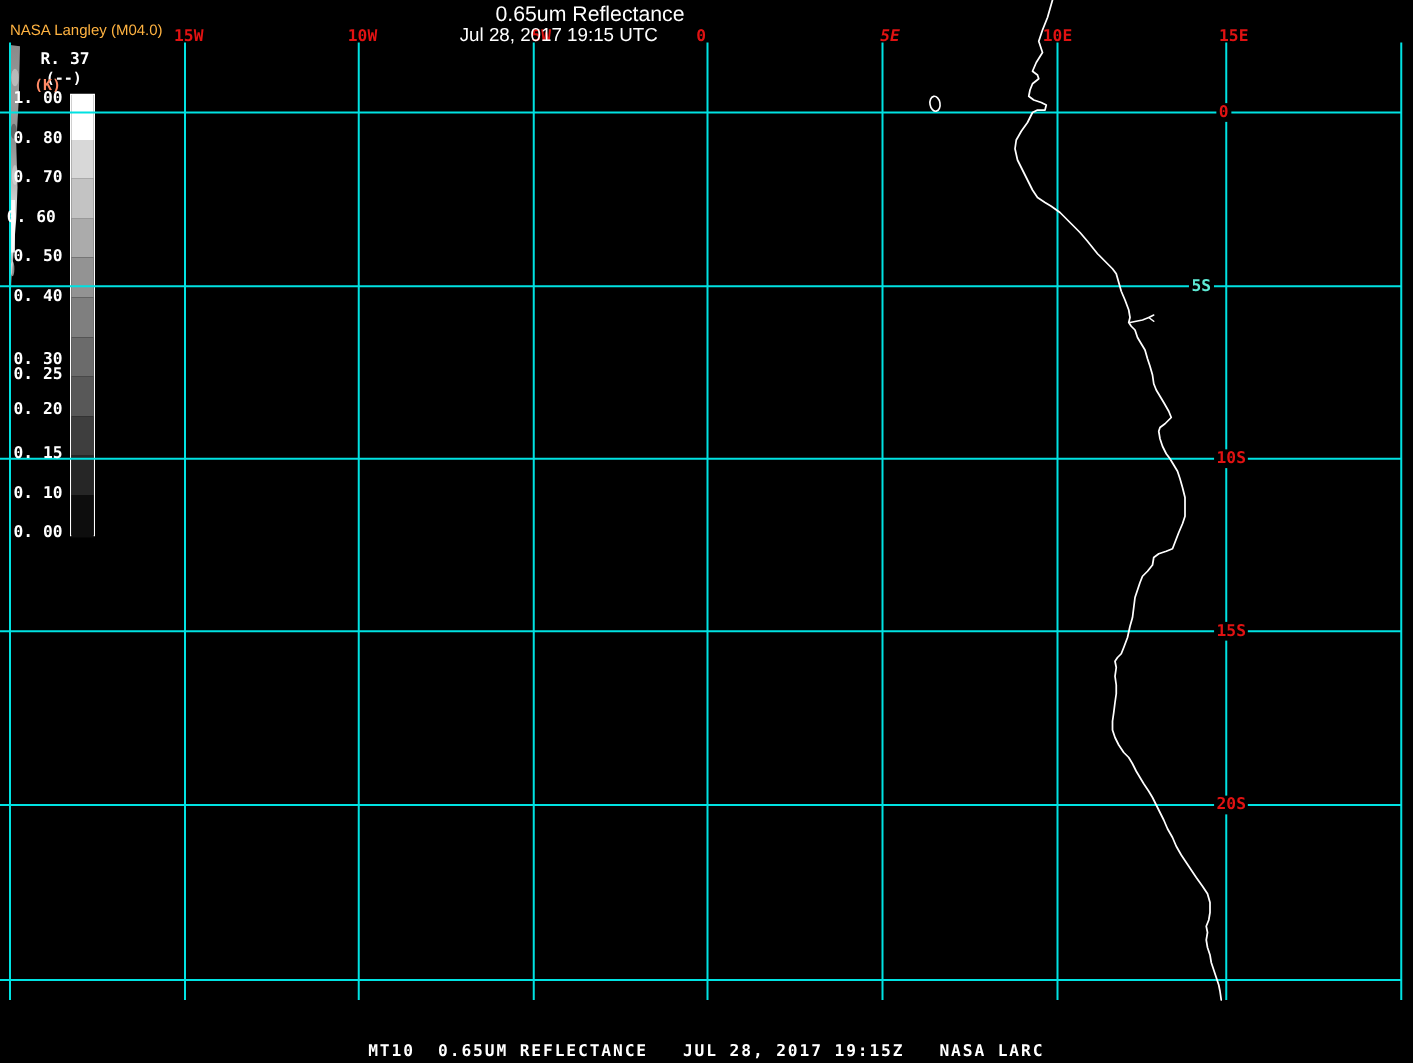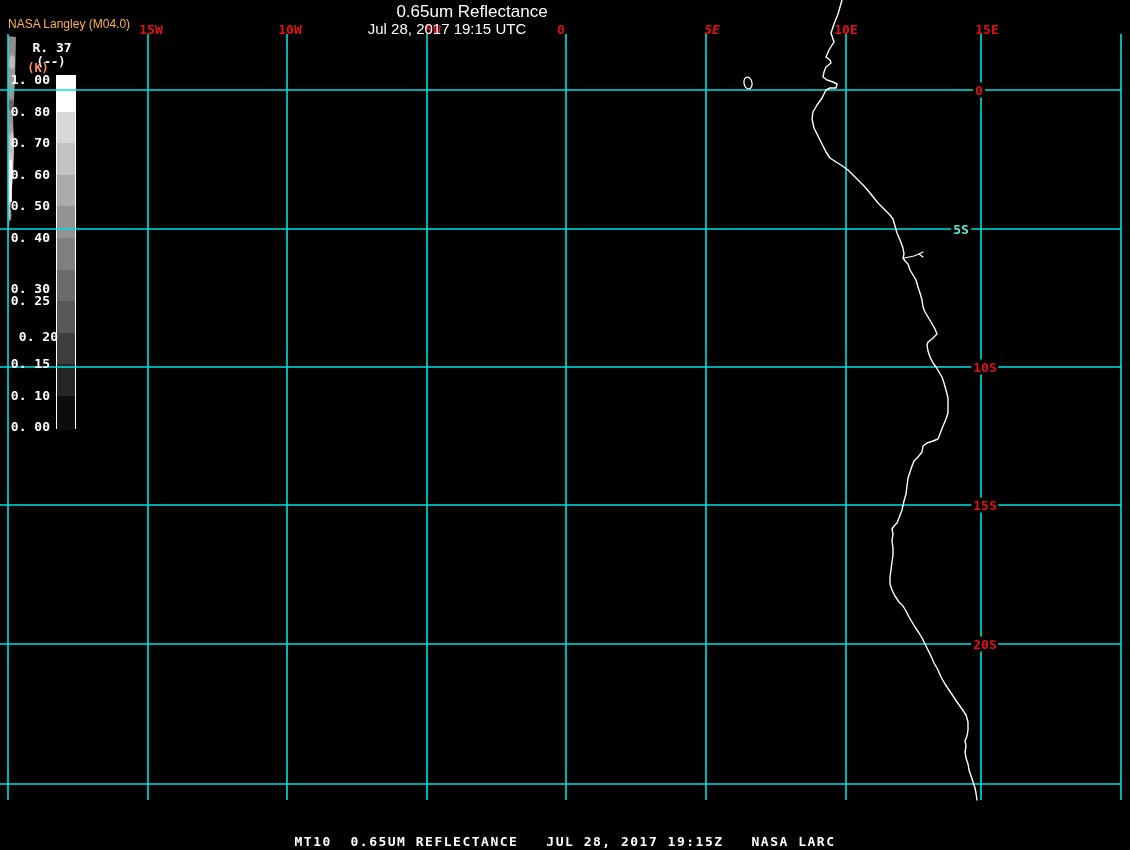--- a/index.html
+++ b/index.html
@@ -73,26 +73,26 @@
       <div class="cb-seg" style="top: 194px; height: 31px; background: rgb(107, 107, 107);"></div>
       <div class="cb-seg" style="top: 225px; height: 32px; background: rgb(88, 88, 88);"></div>
       <div class="cb-seg" style="top: 257px; height: 31px; background: rgb(62, 62, 62);"></div>
       <div class="cb-seg" style="top: 288px; height: 32px; background: rgb(38, 38, 38);"></div>
       <div class="cb-seg" style="top: 320px; height: 34px; background: rgb(13, 13, 13);"></div>
     </div>
   <div id="cb-ticks">
       <div class="cb-tick" style="top: 79px;">1. 00</div>
       <div class="cb-tick" style="top: 111px;">0. 80</div>
       <div class="cb-tick" style="top: 142px;">0. 70</div>
-      <div class="cb-tick" style="top: 174px;">0. 60</div>
+      <div class="cb-tick" style="top: 174px; text-align: center;">0. 60</div>
       <div class="cb-tick" style="top: 205px;">0. 50</div>
       <div class="cb-tick" style="top: 237px;">0. 40</div>
       <div class="cb-tick" style="top: 280px; margin-top: 8px;">0. 30</div>
       <div class="cb-tick" style="top: 300px;">0. 25</div>
-      <div class="cb-tick" style="top: 336px; padding-left: 8px;">0. 20</div>
+      <div class="cb-tick" style="top: 328px;">0. 20</div>
       <div class="cb-tick" style="top: 363px;">0. 15</div>
       <div class="cb-tick" style="top: 395px;">0. 10</div>
       <div class="cb-tick" style="top: 426px;">0. 00</div>
     </div>
 
   <svg class="map-svg" width="1130" height="850">
     <defs>
       <linearGradient id="stripGrad" x1="0" y1="0" x2="0" y2="1">
         <stop offset="0%" stop-color="#8a8a8a"></stop>
         <stop offset="20%" stop-color="#9c9c9c"></stop>

